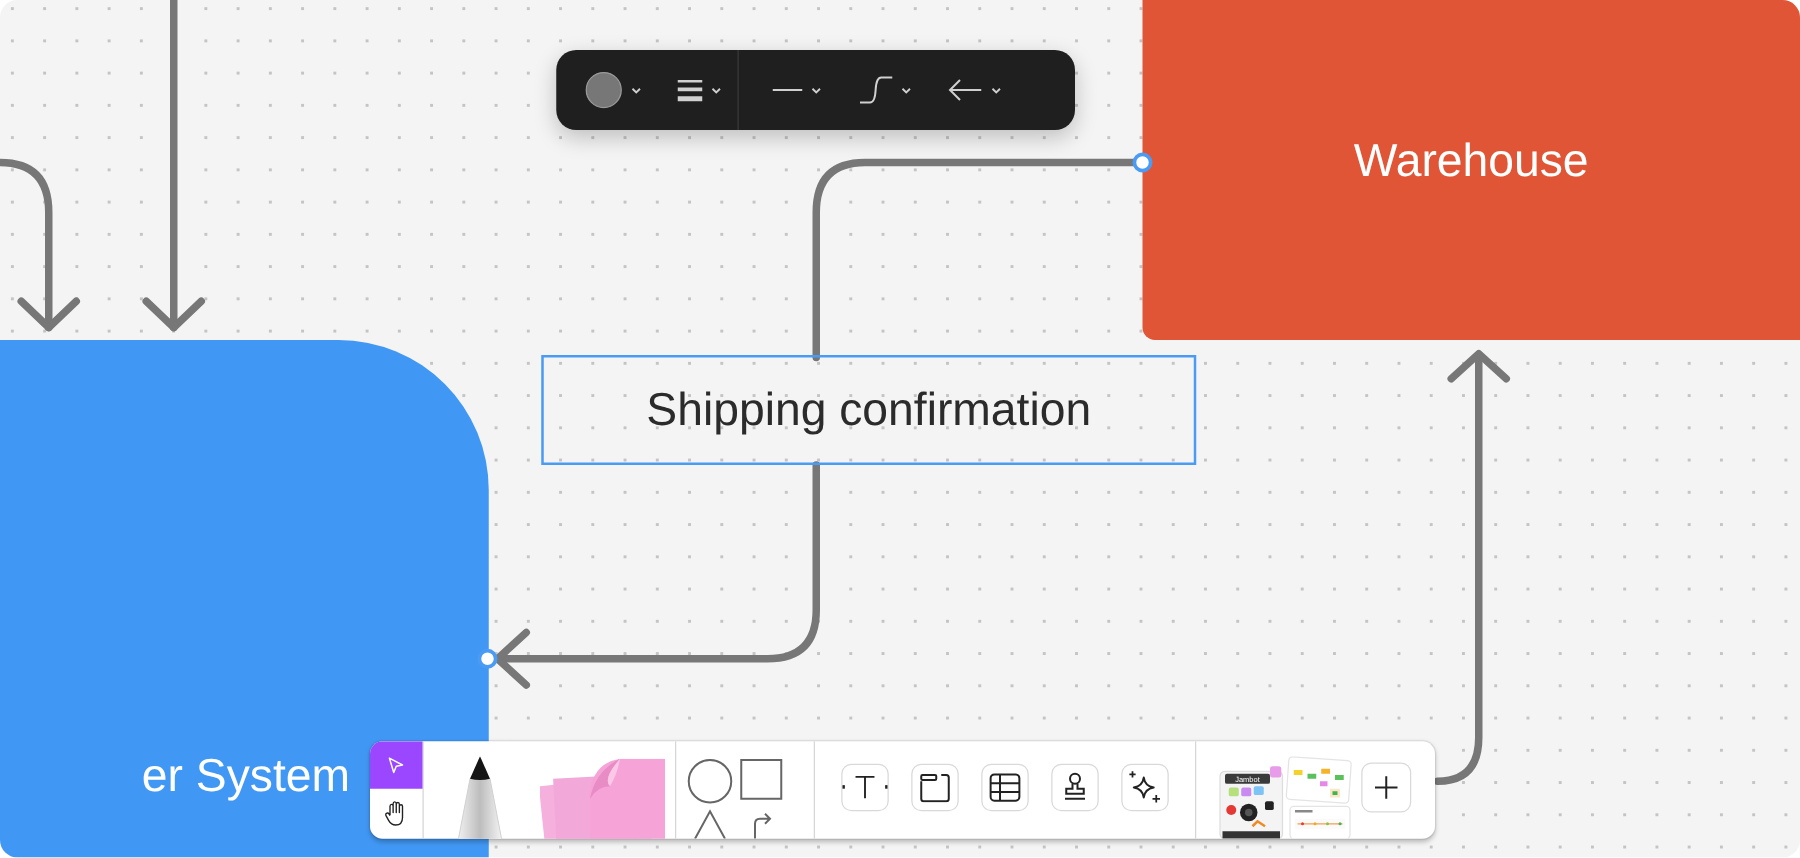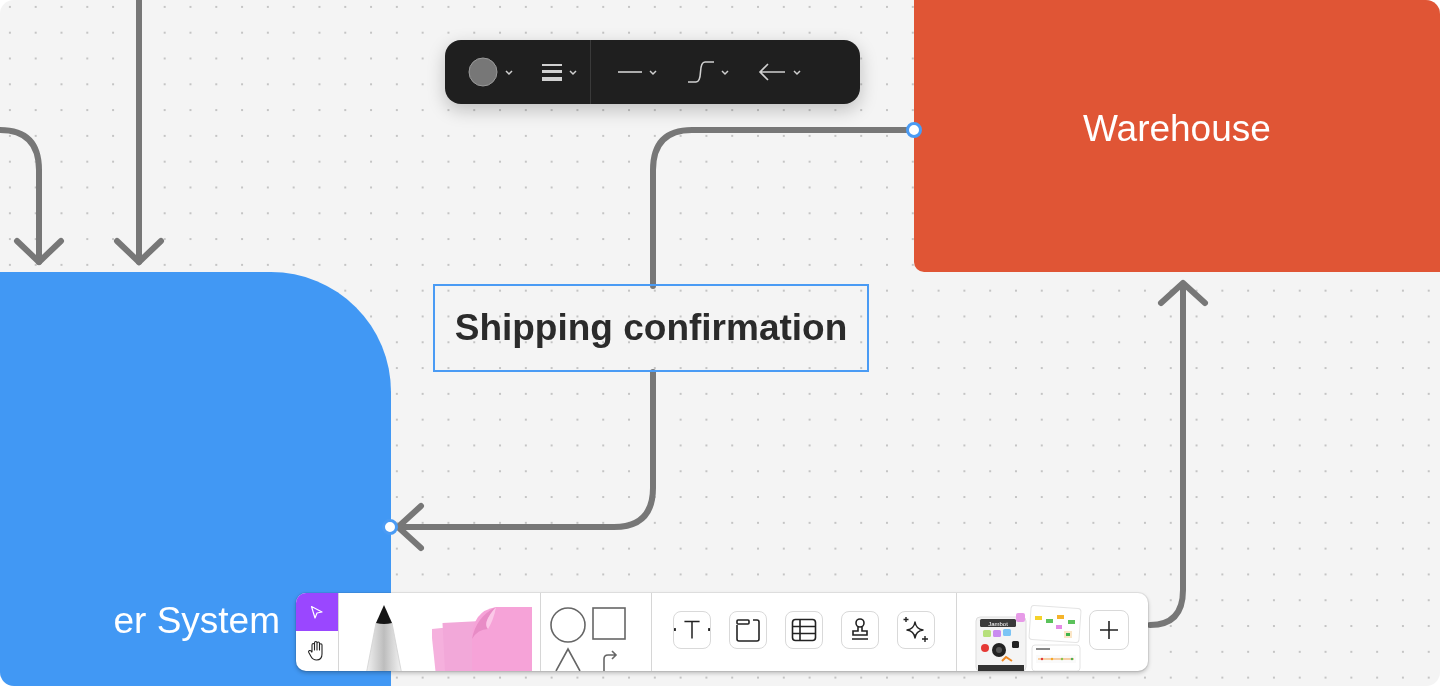--- a/index.html
+++ b/index.html
@@ -33,23 +33,23 @@
     border-radius: 10px;
     border-top-right-radius: 12px;
   }
   .shape-orange-label {
     position: absolute; left: 914px; top: 108px; width: 540px;
     text-align: left; padding-left: 169px; box-sizing: border-box;
     color: #ffffff; font-size: 37px; white-space: nowrap;
   }
 
   .text-box {
-    position: absolute; left: 433px; top: 284px; width: 436px; height: 88px;
+    position: absolute; left: 433px; top: 284px; width: 524px; height: 88px;
     border: 2px solid #4a9bf4; box-sizing: border-box;
-    display: flex; align-items: center; justify-content: center; font-weight: bold;
+    display: flex; align-items: center; justify-content: center;
   }
   .text-box span { font-size: 37px; color: #2b2b2b; white-space: nowrap; }
 
   .handle {
     position: absolute; width: 16px; height: 16px; border-radius: 50%;
     background: #ffffff; border: 3px solid #4a9bf4; box-sizing: border-box;
   }
 
   
   .conn-toolbar {

